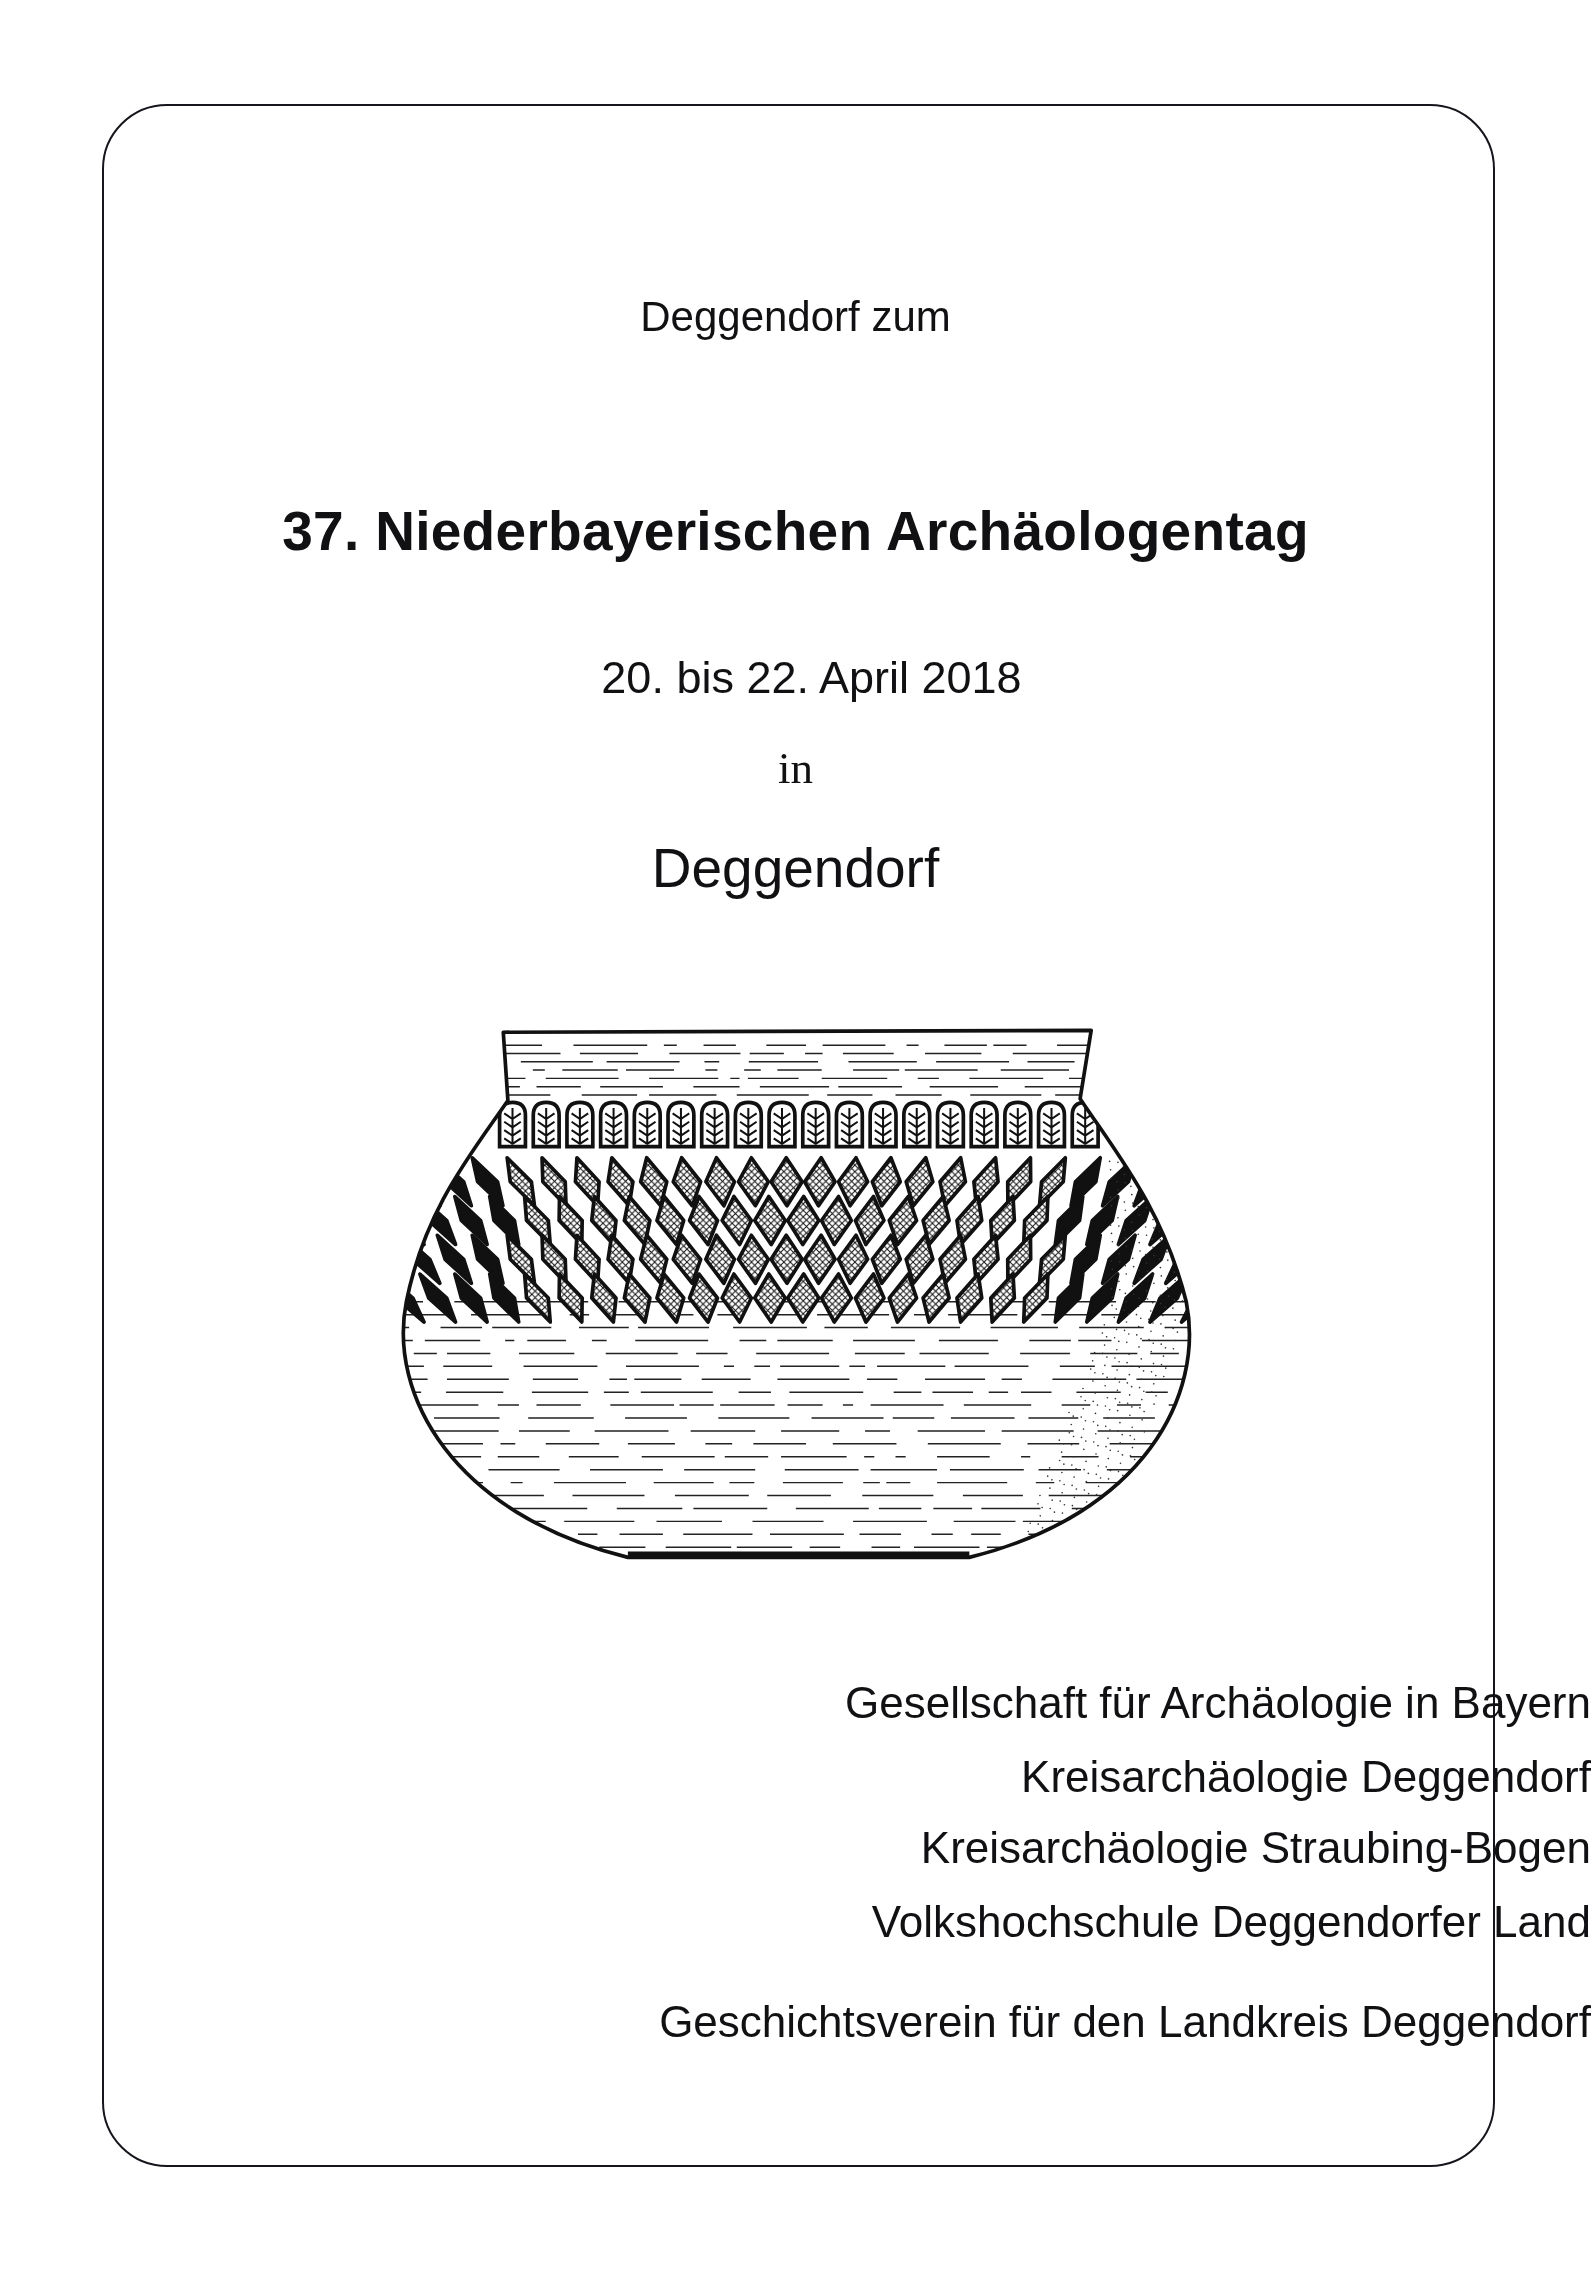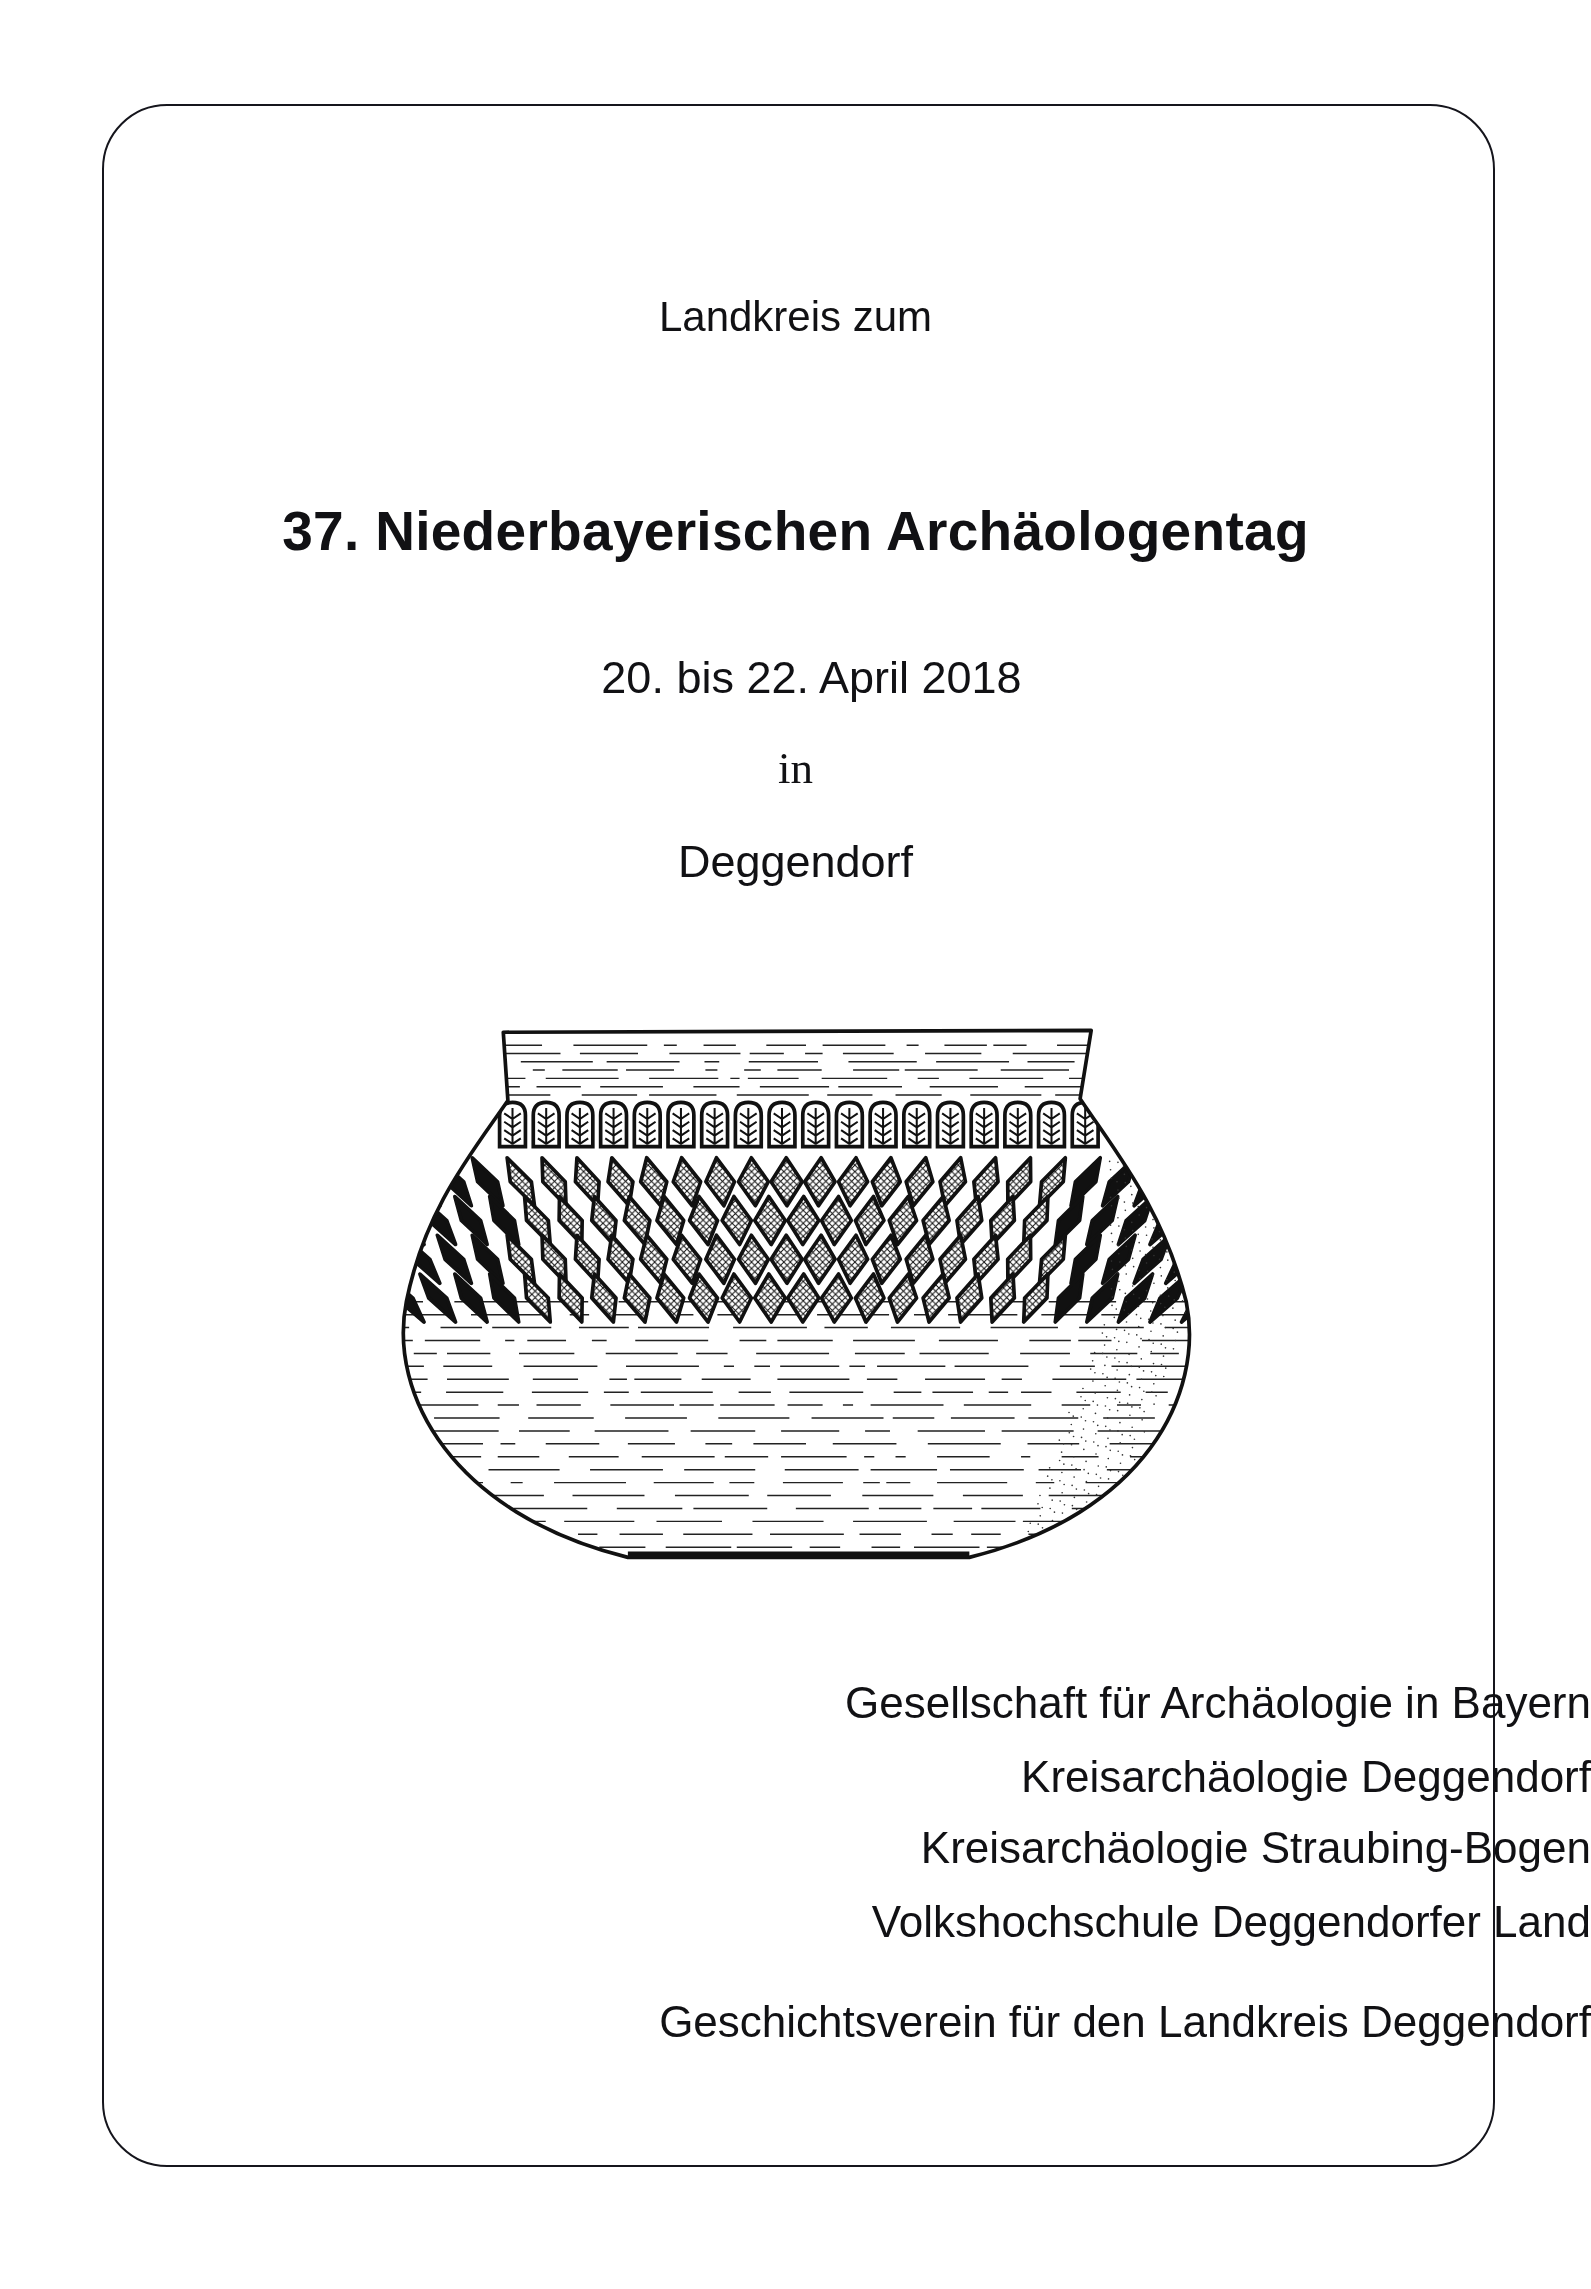--- a/index.html
+++ b/index.html
@@ -5,30 +5,30 @@
   html, body { margin: 0; padding: 0; background: #ffffff; }
   body { width: 1591px; height: 2290px; position: relative; overflow: hidden;
          font-family: "Liberation Sans", "DejaVu Sans", sans-serif; color: #111114; }
   .frame { position: absolute; left: 102px; top: 104px; width: 1389px; height: 2059px;
            border: 2.8px solid #15151c; border-radius: 65px; box-sizing: content-box; }
   .line { position: absolute; left: 0; width: 1591px; text-align: center; white-space: nowrap; }
   .intro   { top: 293px; font-size: 42px; letter-spacing: 0px; }
   .title   { top: 499px; font-size: 55px; font-weight: bold; letter-spacing: 0.3px; }
   .date    { top: 652px; font-size: 45px; margin-left: 16px; }
   .prep    { top: 742px; font-size: 45px; font-family: Liberation Serif, serif; }
-  .place   { top: 836px; font-size: 45px; }
+  .place   { top: 836px; font-size: 55px; }
   .org     { font-size: 44px; text-align: right; }
   .vessel { position: absolute; left: 351px; top: 997px; width: 886px; height: 591px; }
 </style>
 </head>
 <body>
 
 <div class="frame"></div>
 
-<div class="line intro">Landkreis zum</div>
+<div class="line intro">Deggendorf zum</div>
 <div class="line title">37. Niederbayerischen Archäologentag</div>
 <div class="line date">20. bis 22. April 2018</div>
 <div class="line prep">in</div>
 <div class="line place">Deggendorf</div>
 
 <div class="vessel">
   <svg id="vessel-svg" width="886" height="591" viewBox="0 0 960 640" xmlns="http://www.w3.org/2000/svg">
     <defs>
       <clipPath id="body-clip">
         <path id="body-outline-path" d="M165,38 L802,36 L790,110 C830,170 880,230 905,330 C925,430 860,560 670,607 L300,607 C110,560 40,430 60,330 C80,230 130,170 170,112 Z"></path>

